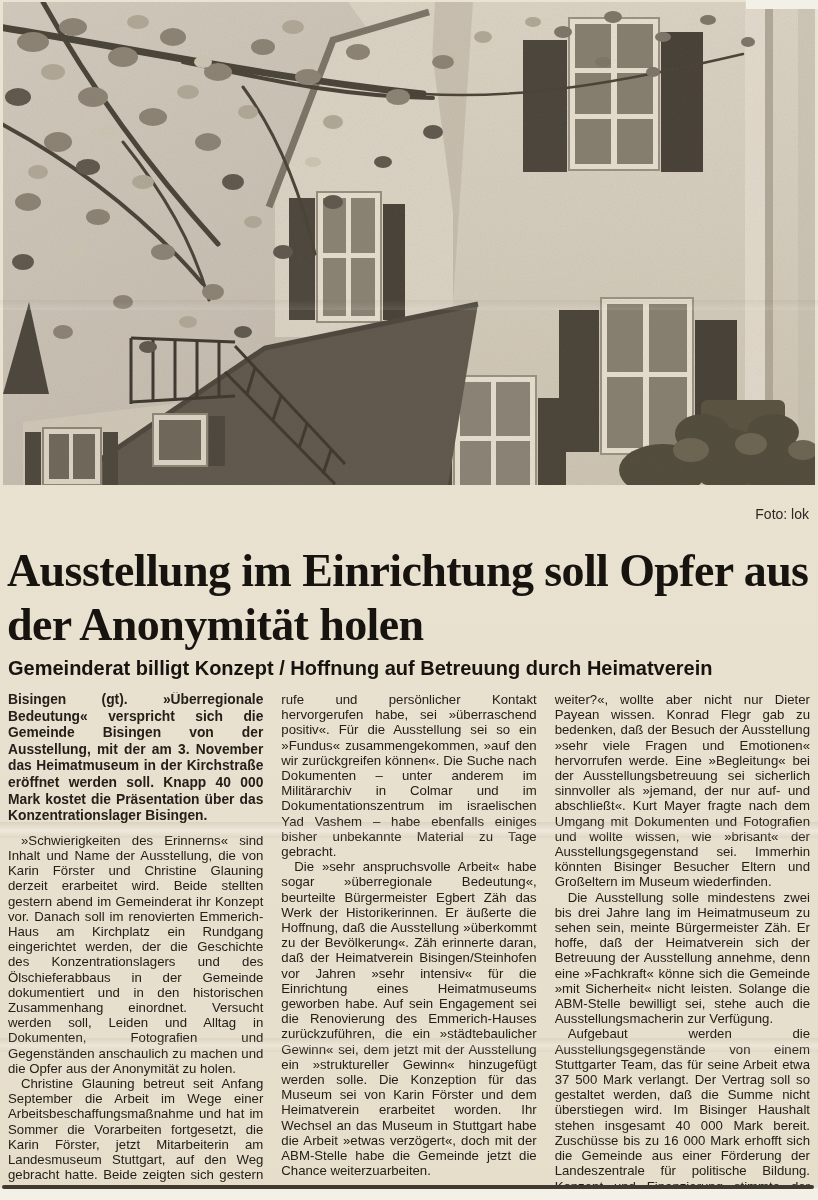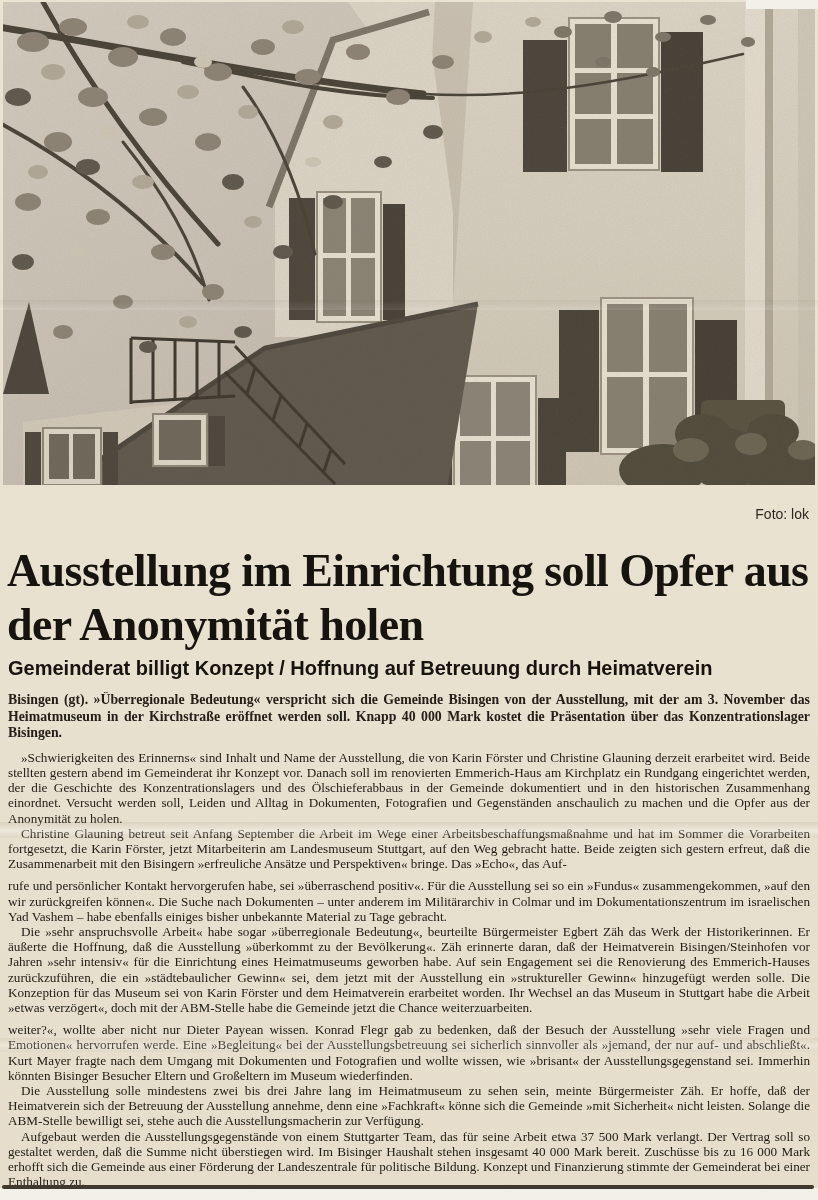--- a/index.html
+++ b/index.html
@@ -40,23 +40,23 @@
     font-size:46px;line-height:54px;font-weight:bold;letter-spacing:-0.6px;
     color:#17130f;
   }
   h2.subheadline{
     position:absolute;top:657px;left:8px;margin:0;
     font-size:20px;font-weight:bold;color:#17130f;white-space:nowrap;
   }
   
   .columns{
     position:absolute;top:692px;left:8px;width:802px;height:496px;
-    display:flex;gap:7px;overflow:hidden;
-    font-family:Liberation Serif, serif;
-    font-size:13.2px;line-height:15.2px;color:#242019;text-align:justify;flex-direction:column;
+    display:flex;gap:18px;overflow:hidden;
+    font-family:Liberation Sans, sans-serif;
+    font-size:13.2px;line-height:15.2px;color:#242019;text-align:justify;
   }
   .col{flex:1 1 0;min-width:0;}
   .col p{margin:0;}
   .col p.lead{font-weight:bold;font-size:13.8px;line-height:16.6px;margin-bottom:8px;}
   .col p.ind{text-indent:13px;}
   
   .crease{position:absolute;left:0;right:0;pointer-events:none;}
   .crease.c1{top:822px;height:16px;
     background:linear-gradient(180deg,rgba(110,92,70,.10),rgba(255,255,252,.28) 55%,rgba(110,92,70,.07));}
   .crease.c2{top:1038px;height:14px;

